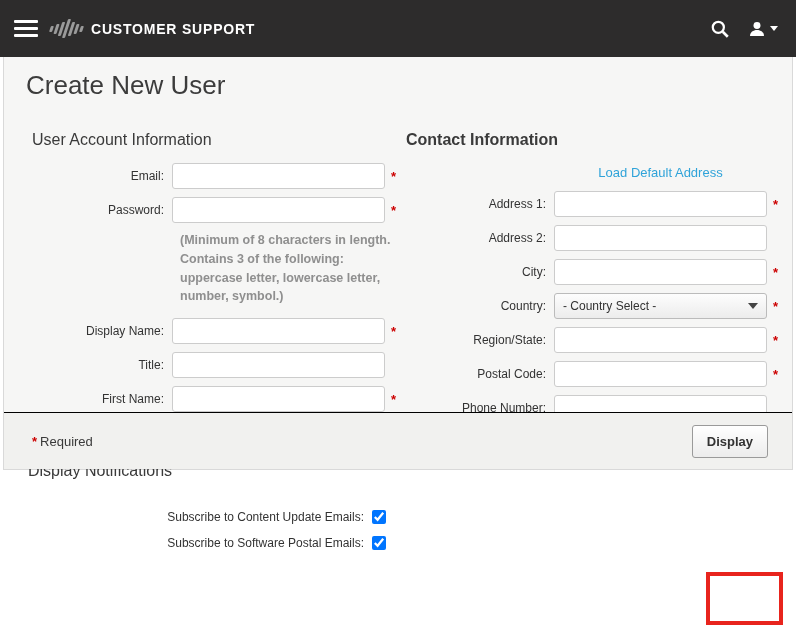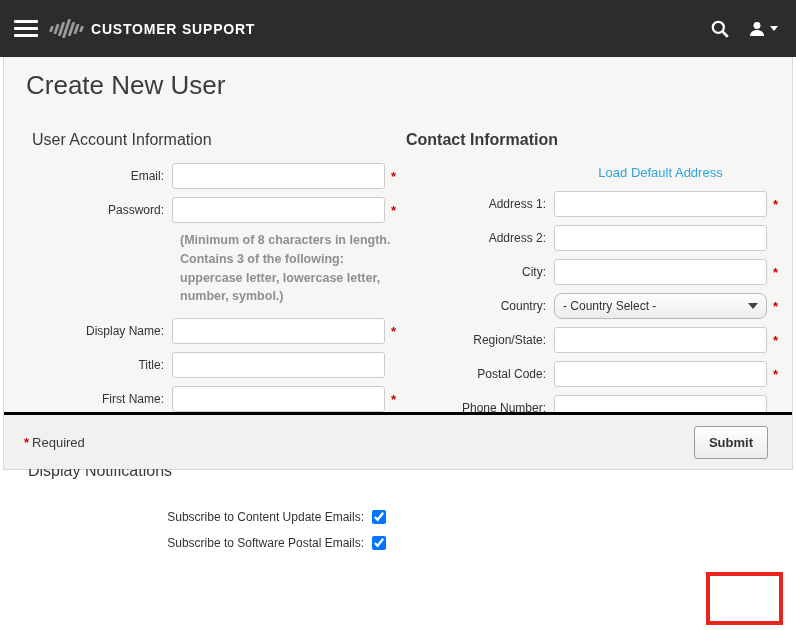--- a/index.html
+++ b/index.html
@@ -36,37 +36,37 @@
   .col-right .f-label { width:150px; }
   input.text { width:213px; height:26px; border:1px solid #cccccc; border-radius:3px; padding:0 6px;
                font-size:12px; background:#ffffff; color:#333; }
   .ast { color:#cc0000; font-size:13px; margin-left:6px; font-weight:bold; }
 
   .note { margin:4px 0 12px 160px; width:218px; color:#8f8f8f; font-size:12.5px; line-height:1.5;font-weight:bold; }
 
   .link-row { margin:0 0 10px 150px; width:213px; text-align:center; }
   .link-row a { color:#2fa3d9; font-size:13px; text-decoration:none; cursor:pointer; }
 
-  .select-box { width:213px; height:26px; border:1px solid #bbbbbb; border-radius:8px;
+  .select-box { width:213px; height:26px; border:1px solid #bbbbbb; border-radius:3px;
                 background:linear-gradient(#fdfdfd,#ececec); display:flex; align-items:center;
                 justify-content:space-between; padding:0 8px; font-size:12px; color:#333; cursor:pointer; }
   .caret-down-dark { width:0; height:0; border-left:5px solid transparent; border-right:5px solid transparent;
                      border-top:6px solid #444444; }
 
   .notifications { margin-top:8px; }
   .notifications h2.section { margin-left:24px; }
   .cb-rows { margin-top:30px; }
   .cb-row { display:flex; align-items:center; margin-bottom:12px; }
   .cb-label { width:368px; padding-right:8px; text-align:right; font-size:12px; color:#333333; flex:none; }
   .cb-row input { width:14px; height:14px; cursor:pointer; }
 
   
   .form-footer { position:absolute; left:0; right:0; bottom:0; height:57px; background:#f1f1ef;
-                 border-top:3px solid #000000; display:flex; align-items:center;
-                 justify-content:space-between; padding:0 24px 0 20px; }
+                 border-top:1px solid #000000; display:flex; align-items:center;
+                 justify-content:space-between; padding:0 24px 0 28px; }
   .required-note { font-size:13px; color:#3a3a3a; }
   .required-note .ast { margin:0 3px 0 0; }
   .submit-btn { font-size:13px; font-weight:bold; color:#333333; background:linear-gradient(#ffffff,#ececec);
                 border:1px solid #9a9a9a; border-radius:3px; padding:8px 14px; cursor:pointer; }
 
   
   .annotation { position:absolute; left:706px; top:572px; width:77px; height:53px;
                 border:4px solid #e8241d; pointer-events:none; z-index:20; }
 </style>
 </head>
@@ -216,19 +216,19 @@
           <label class="cb-label">Subscribe to Software Postal Emails:</label>
           <input type="checkbox" checked="" style="">
         </div>
       </div>
     </div>
 
     <div class="form-footer">
       <div class="required-note">
         <span class="ast">*</span><span>Required</span>
       </div>
-      <button class="submit-btn">Submit</button>
+      <button class="submit-btn">Display</button>
     </div>
   </div>
 
   <div class="annotation"></div>
 
 </div>
 
 </body></html>

